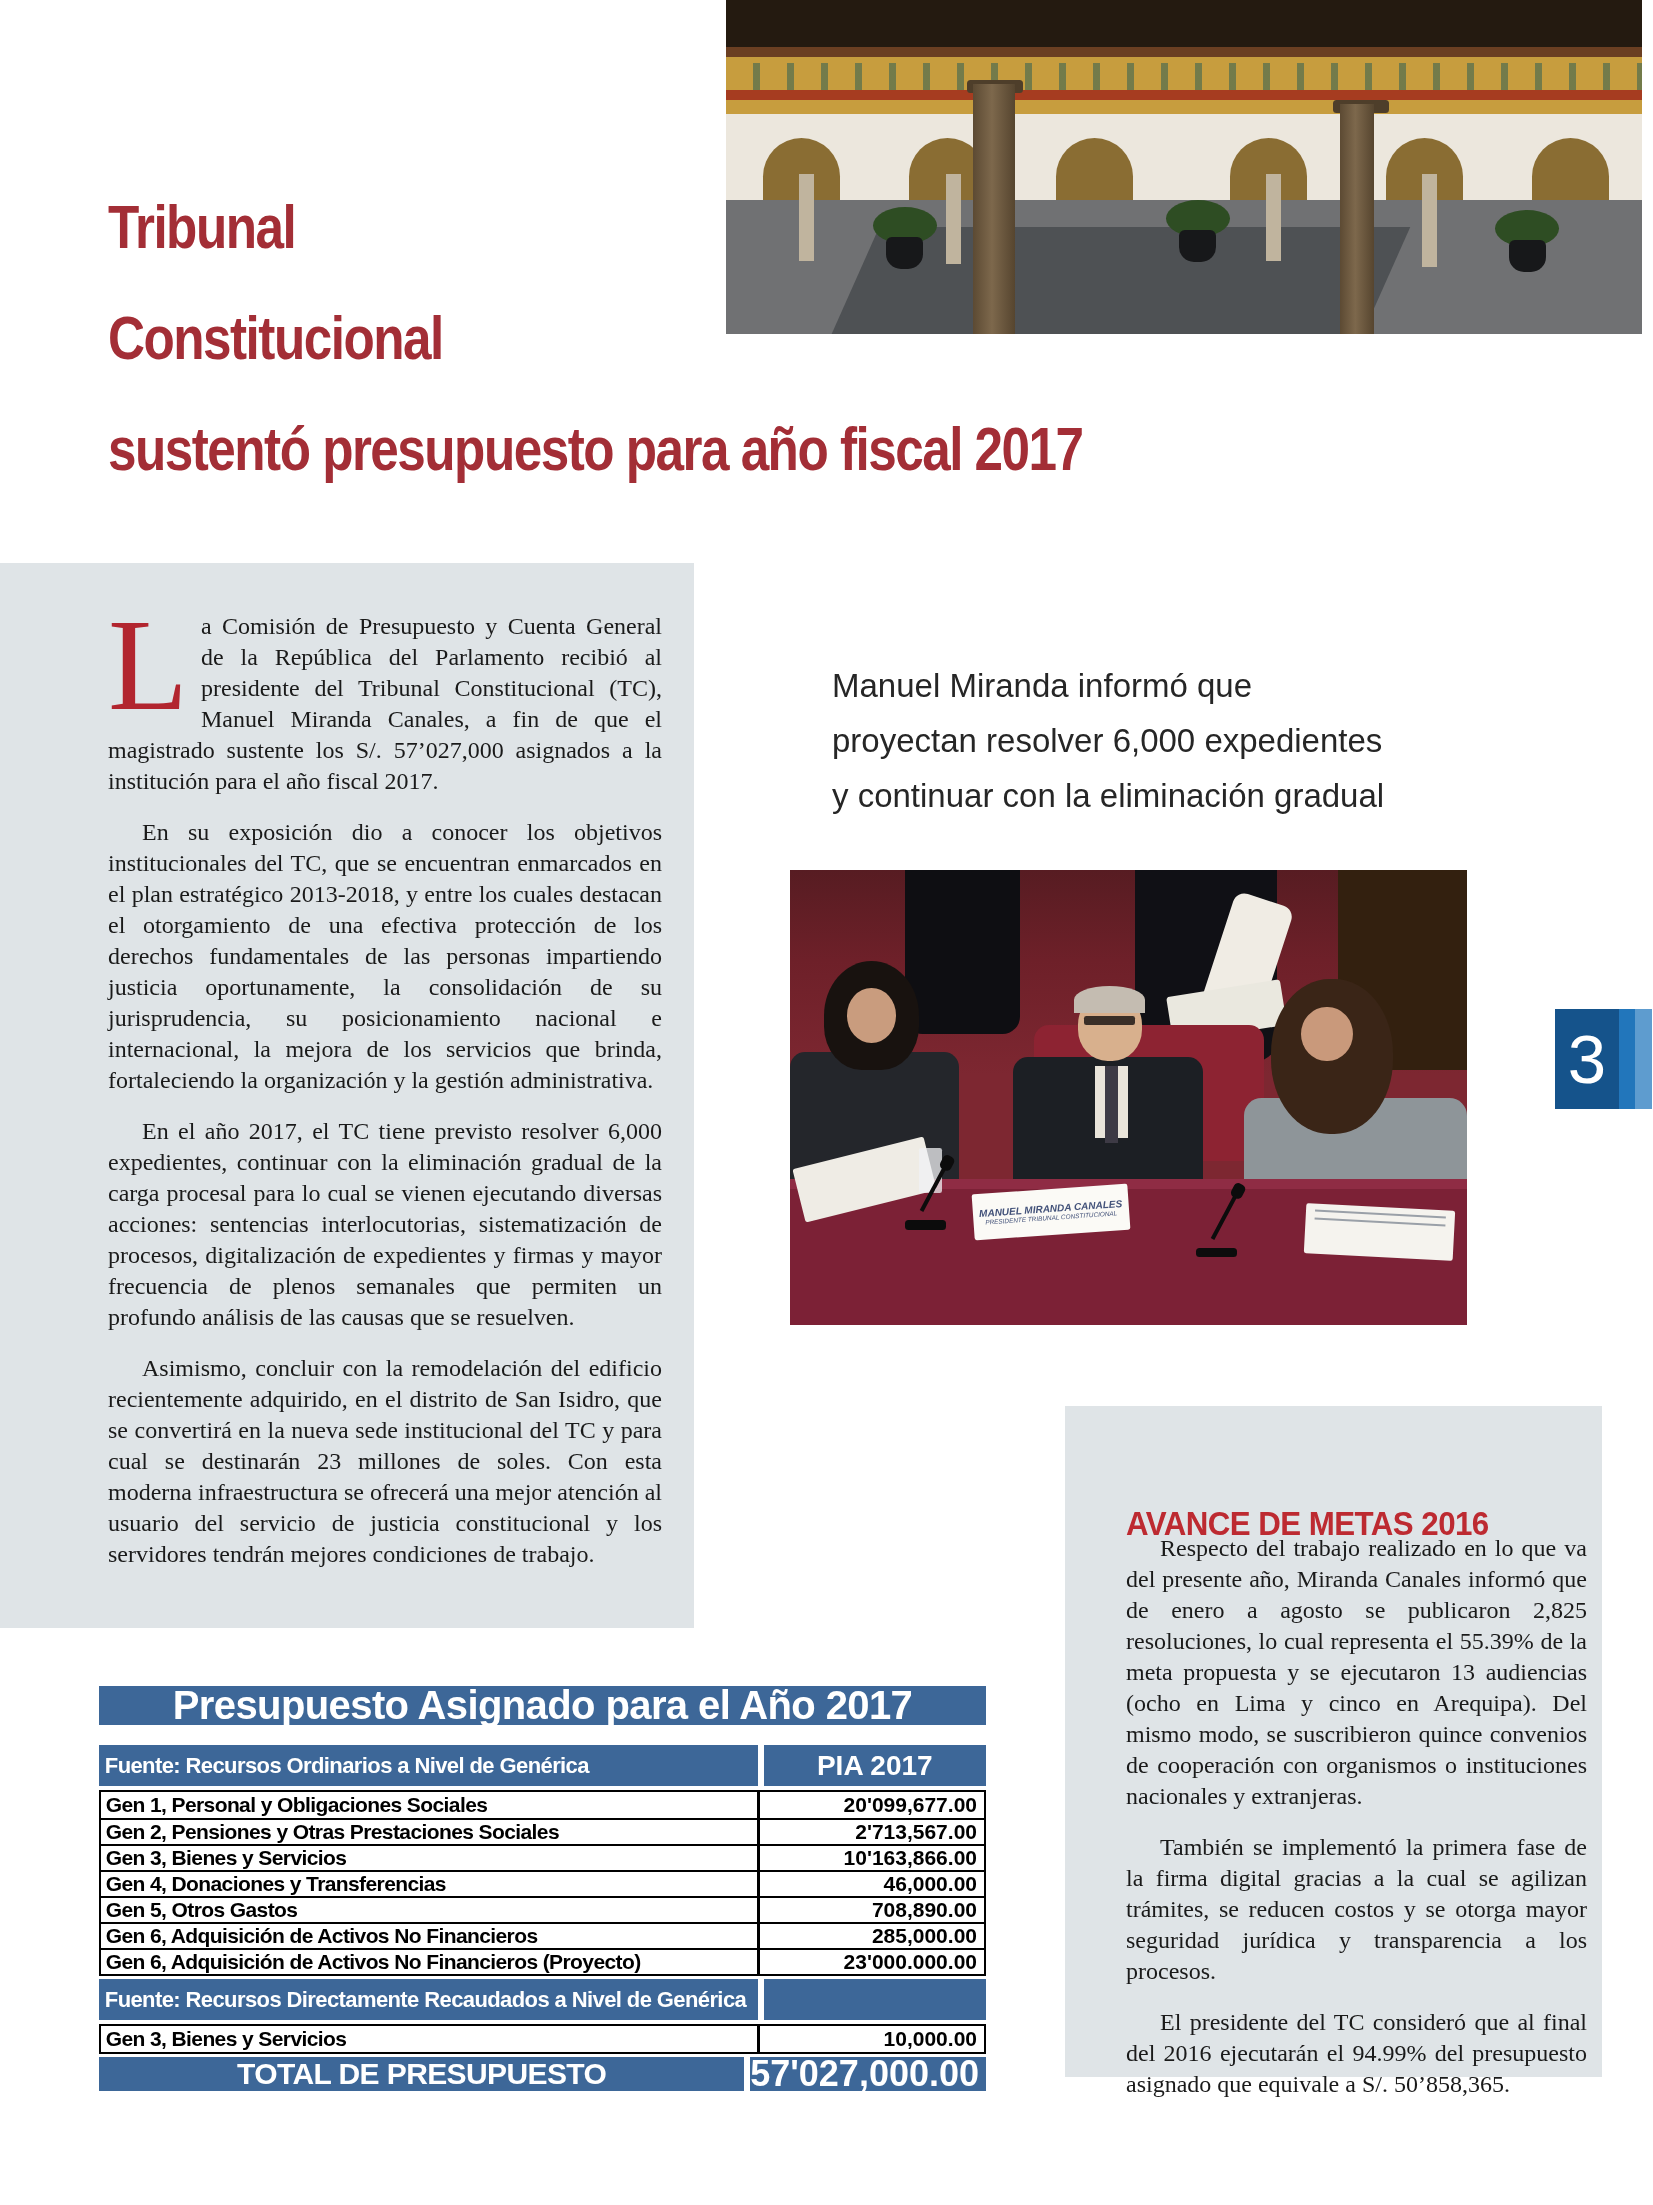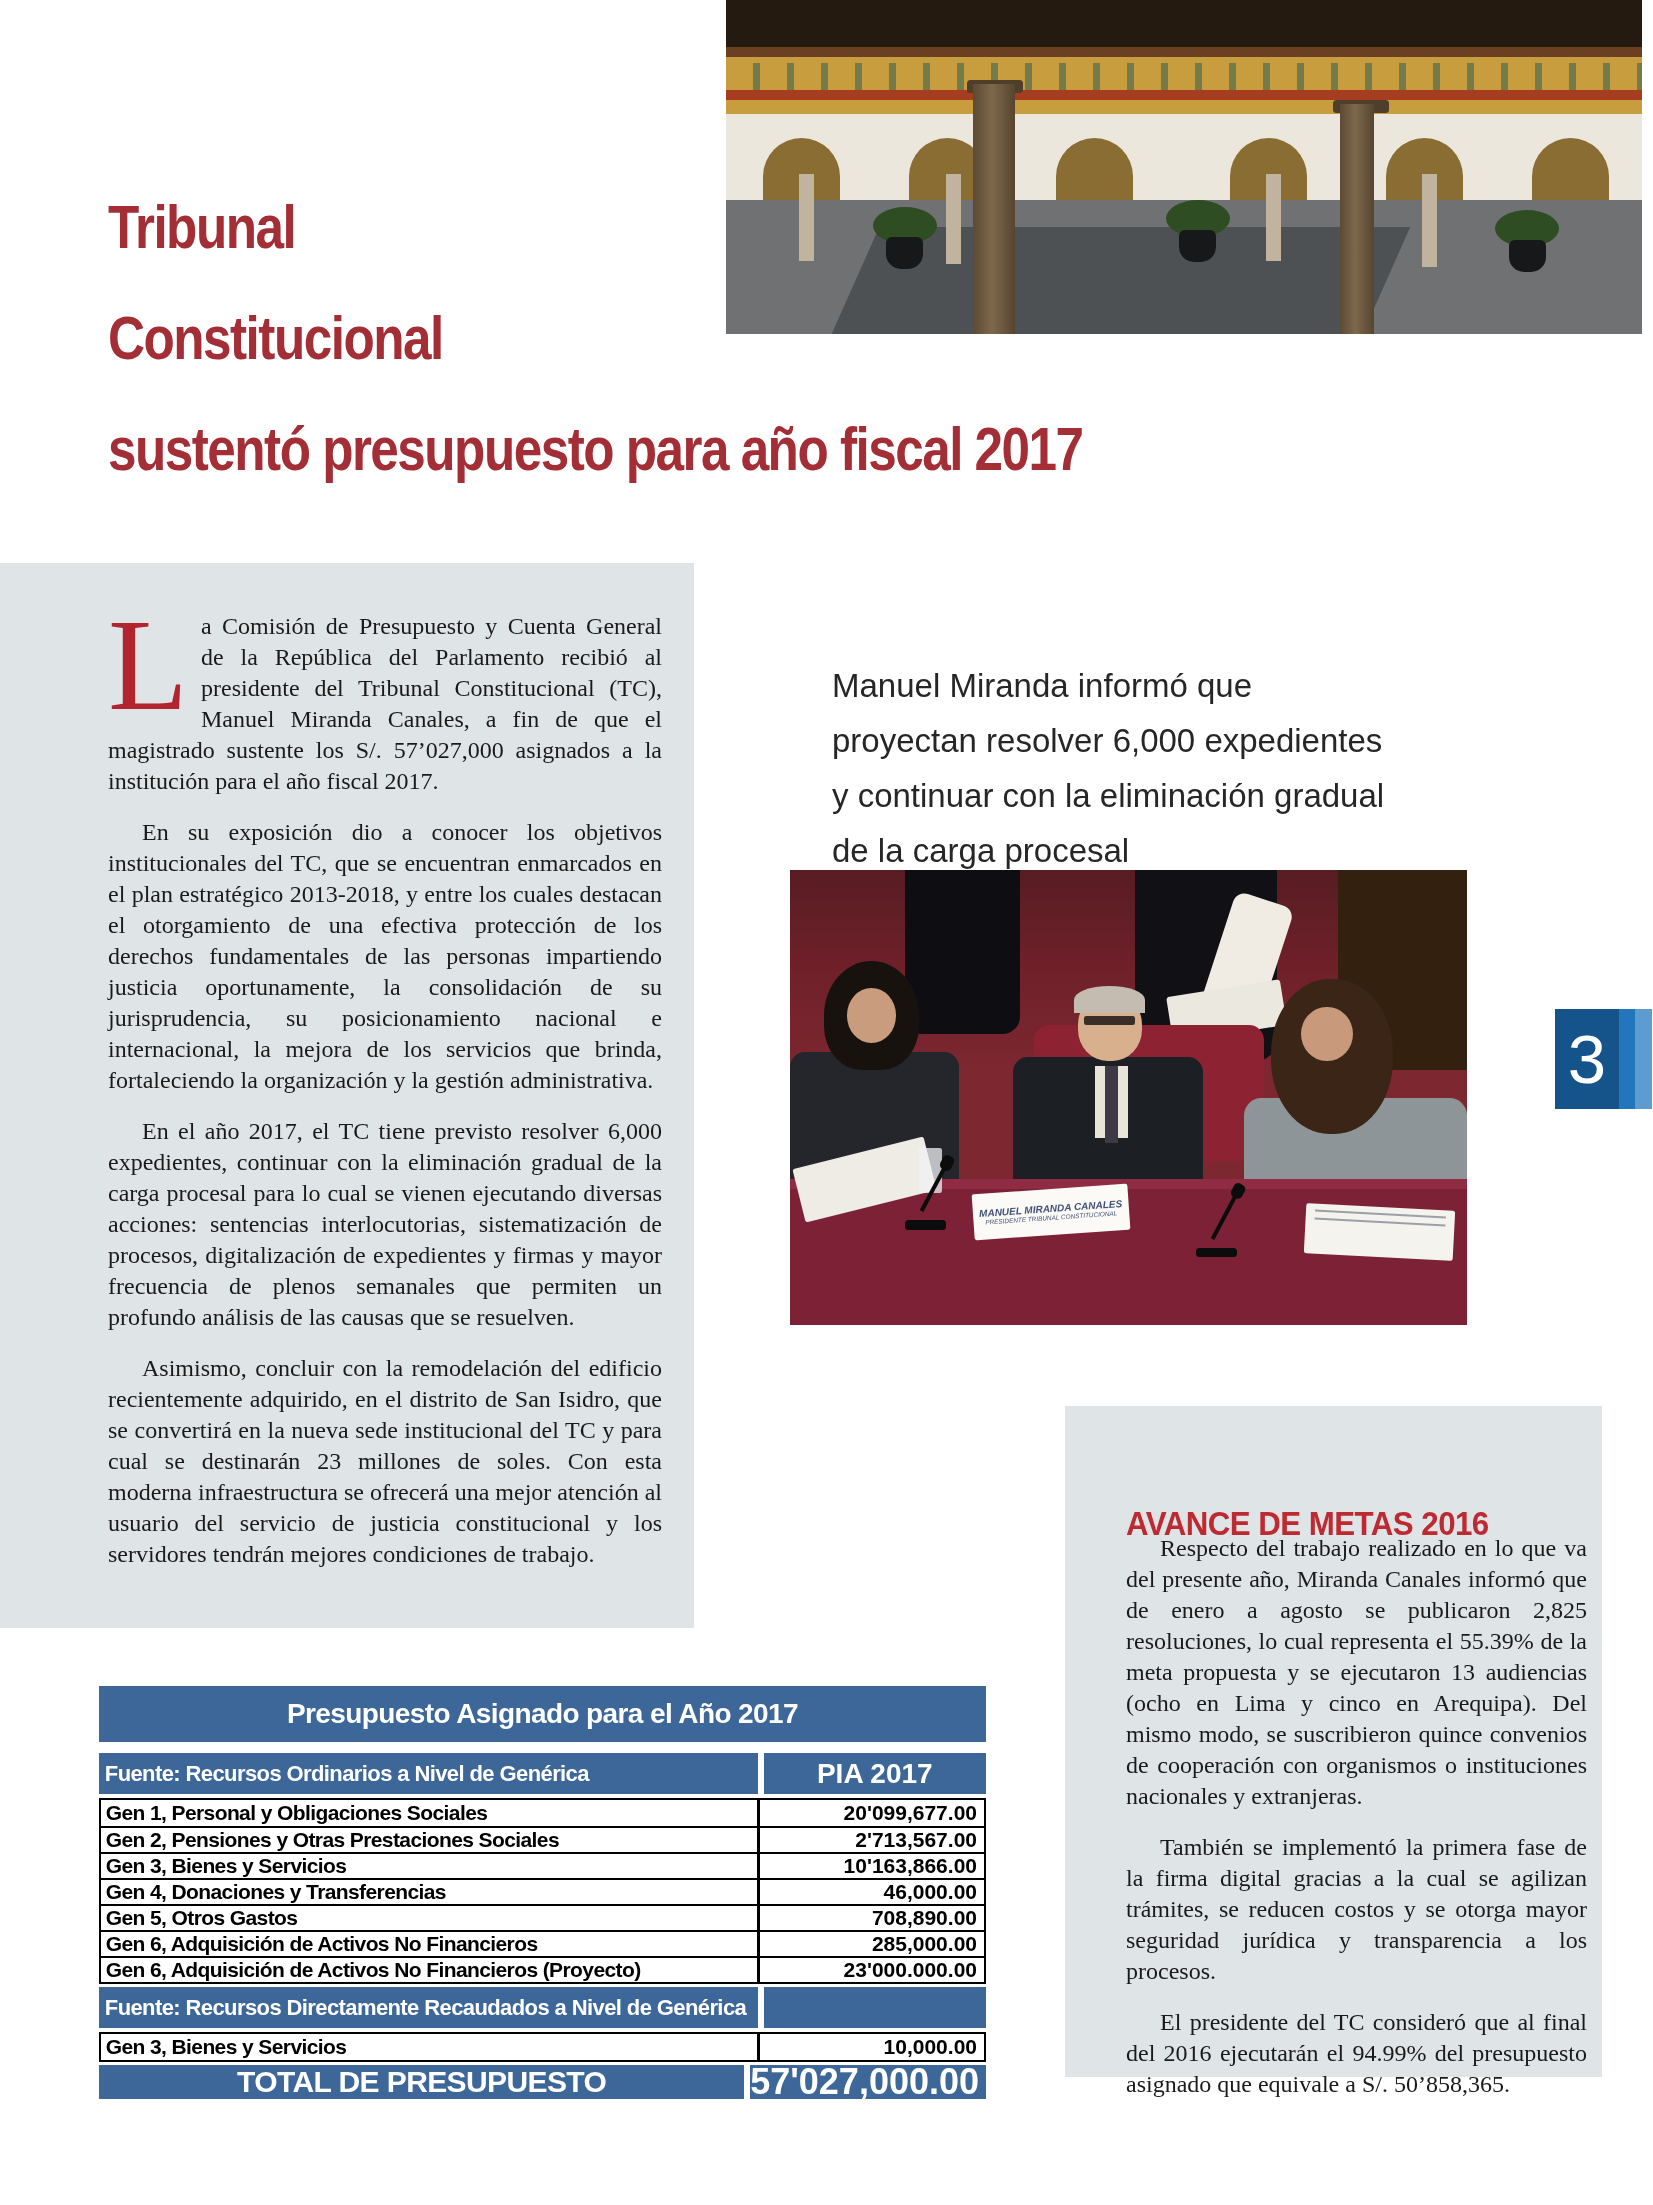--- a/index.html
+++ b/index.html
@@ -93,22 +93,22 @@
   .av-heading{position:absolute;left:61px;top:70px;font-family:"Liberation Sans",sans-serif;
       font-weight:700;font-size:34px;color:#bd2a31;letter-spacing:-0.6px;transform:scaleX(.92);
       transform-origin:left center;white-space:nowrap;}
   .av-body{position:absolute;left:61px;top:127px;width:461px;text-align:justify;
       font-size:24px;line-height:31px;}
   .av-body p{margin:0 0 20px 0;text-indent:34px;}
 
   
   .budget{position:absolute;left:99px;top:1686px;width:887px;
       font-family:"Liberation Sans",sans-serif;font-weight:700;color:#000;}
-  .bt-title{height:56px;background:#3d6798;color:#fff;display:flex;align-items:center;
-      justify-content:center;font-size:28px;letter-spacing:-0.6px;margin-bottom:11px;}
+  .bt-title{height:39px;background:#3d6798;color:#fff;display:flex;align-items:center;
+      justify-content:center;font-size:40px;letter-spacing:-0.6px;margin-bottom:20px;}
   .bt-bluerow{display:flex;height:41px;margin-bottom:3.5px;}
   .bt-bluerow .lbl{width:653px;background:#3d6798;color:#fff;display:flex;align-items:center;
       padding-left:5.8px;font-size:22px;letter-spacing:-0.6px;}
   .bt-bluerow .val{flex:1;margin-left:5.8px;background:#3d6798;color:#fff;display:flex;
       align-items:center;justify-content:center;font-size:28px;}
   .bt-body{border:2.3px solid #000;margin-bottom:3.5px;}
   .bt-row{display:flex;height:26px;border-top:2.3px solid #000;box-sizing:border-box;}
   .bt-row:first-child{border-top:none;}
   .bt-row .lbl{width:651px;display:flex;align-items:center;padding-left:4.7px;
       font-size:21px;letter-spacing:-0.6px;background:#fff;text-align:right;}
@@ -169,21 +169,20 @@
       <p class="indent">En su exposición dio a conocer los objetivos institucionales del TC, que se encuentran enmarcados en el plan estratégico 2013-2018, y entre los cuales destacan el otorgamiento de una efectiva protección de los derechos fundamentales de las personas impartiendo justicia oportunamente, la consolidación de su jurisprudencia, su posicionamiento nacional e internacional, la mejora de los servicios que brinda, fortaleciendo la organización y la gestión administrativa.</p>
       <p class="indent">En el año 2017, el TC tiene previsto resolver 6,000 expedientes, continuar con la eliminación gradual de la carga procesal para lo cual se vienen ejecutando diversas acciones: sentencias interlocutorias, sistematización de procesos, digitalización de expedientes y firmas y mayor frecuencia de plenos semanales que permiten un profundo análisis de las causas que se resuelven.</p>
       <p class="indent">Asimismo, concluir con la remodelación del edificio recientemente adquirido, en el distrito de San Isidro, que se convertirá en la nueva sede institucional del TC y para cual se destinarán 23 millones de soles. Con esta moderna infraestructura se ofrecerá una mejor atención al usuario del servicio de justicia constitucional y los servidores tendrán mejores condiciones de trabajo.</p>
     </div>
   </section>
 
   <aside class="pull-quote">
     <div>Manuel Miranda informó que</div>
     <div>proyectan resolver 6,000 expedientes</div>
     <div>y continuar con la eliminación gradual</div>
-    <div>de la carga procesal</div>
   </aside>
 
   <div class="photo meeting">
     <div class="mt-wood"></div>
     <div class="mt-suit1"></div>
     <div class="mt-suit2"></div>
     <div class="mt-arm"></div>
     <div class="mt-book"></div>
     <div class="mt-chair"></div>
     <div class="p1-body"></div>

